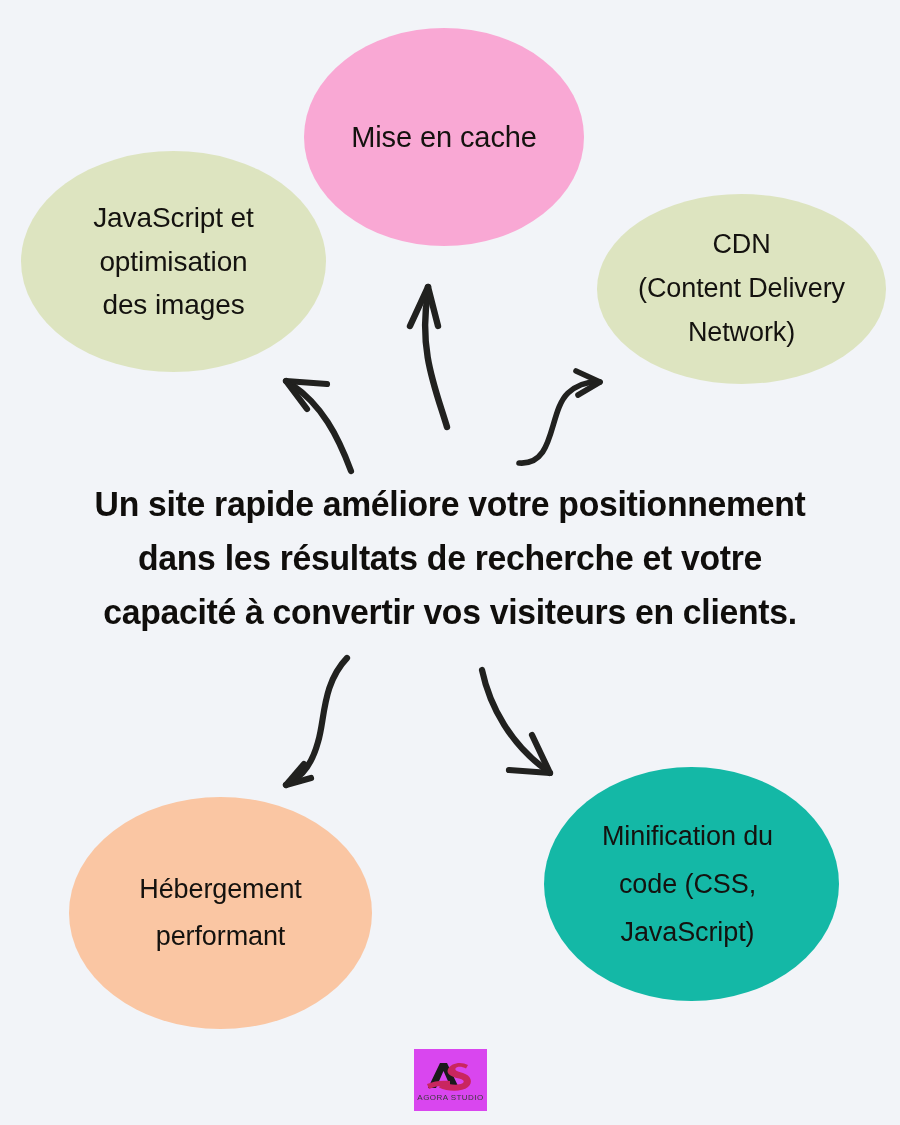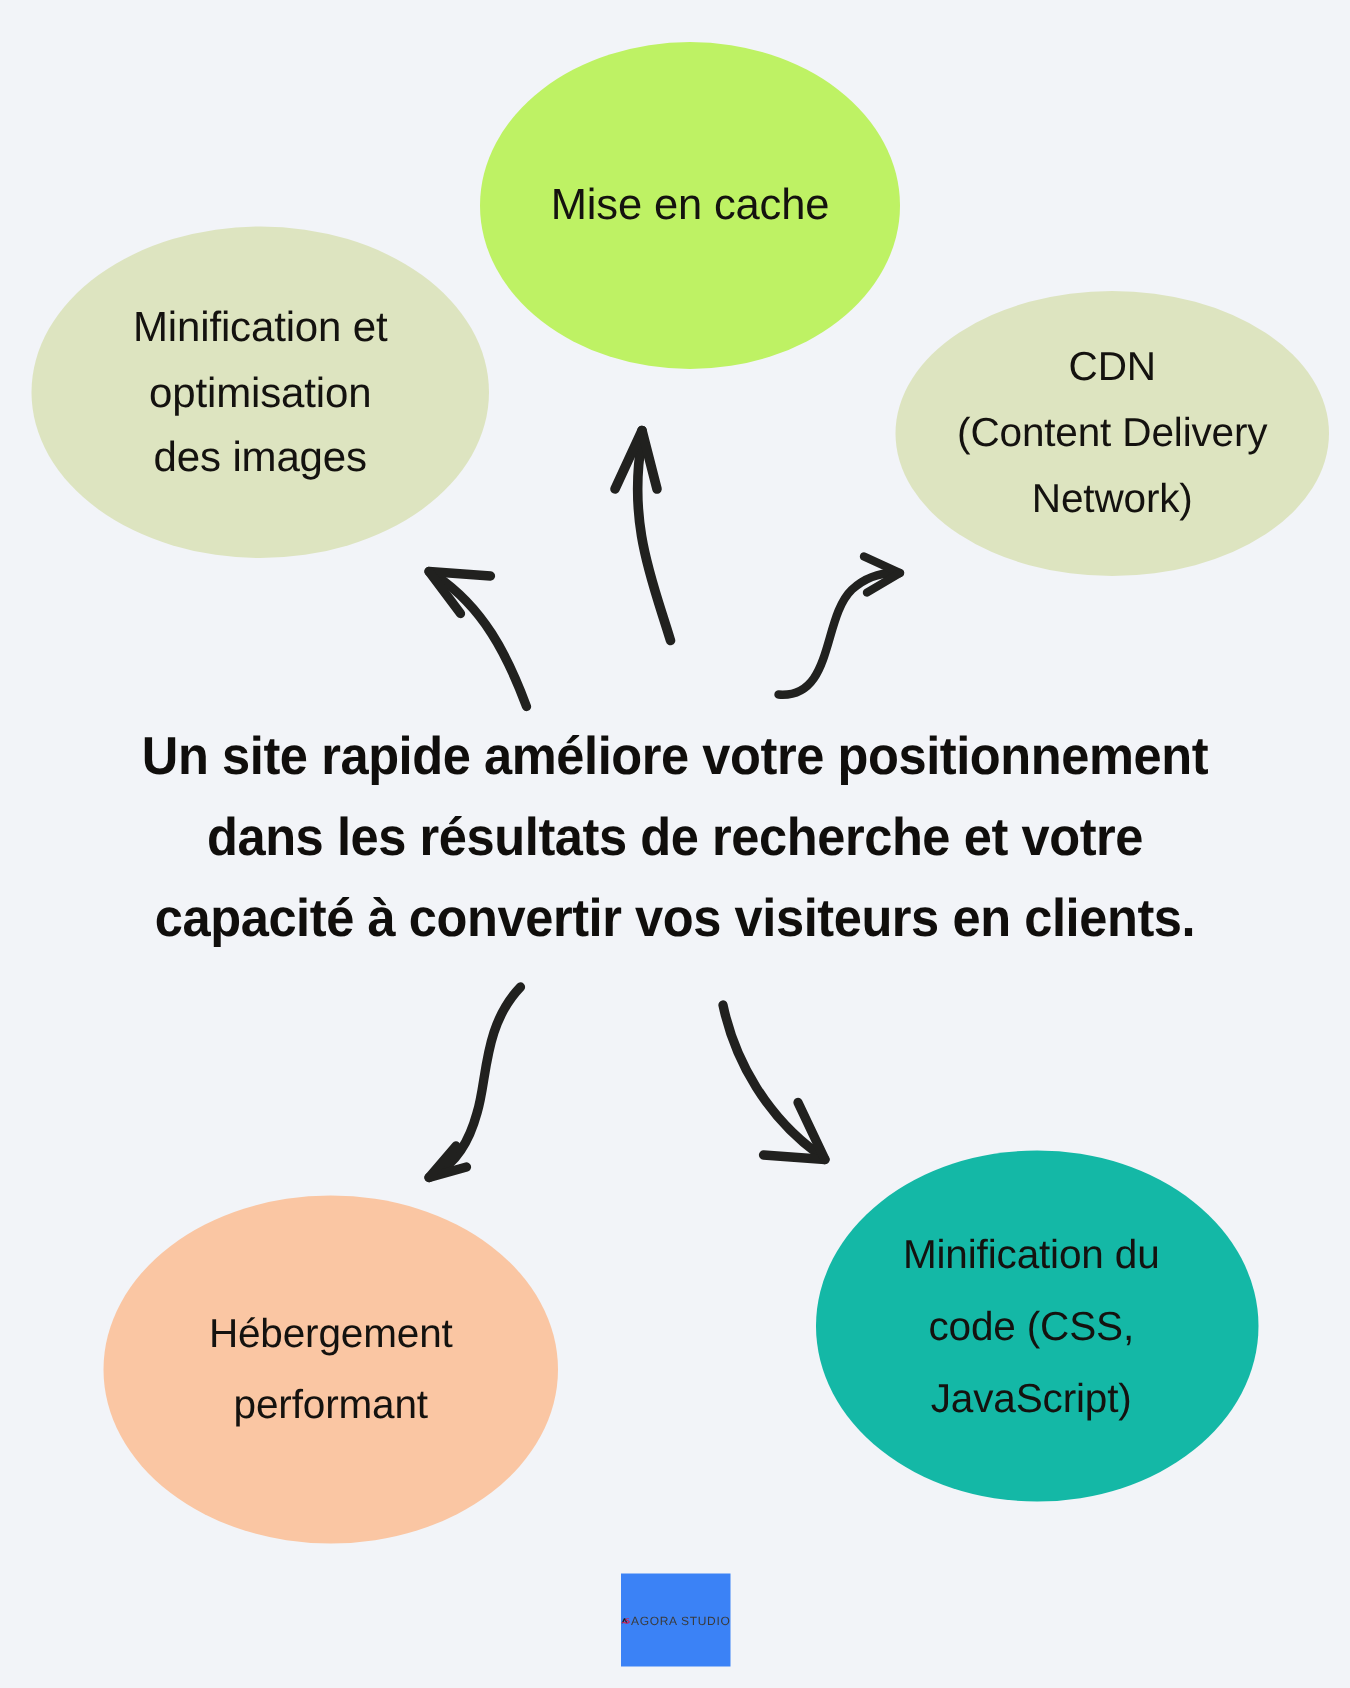--- a/index.html
+++ b/index.html
@@ -46,23 +46,23 @@
     width: 118%;
     color: #14120f;
     font-family: "Liberation Sans", sans-serif;
     font-weight: 400;
     letter-spacing: -0.1px;
     white-space: pre-line;
   }
 
   
   #node-cache {
-    left: 320px;  top: 28px;
+    left: 304px;  top: 28px;
     width: 280px; height: 218px;
-    background: #bef264;
+    background: #f9a8d4;
   }
   #node-cache .node-label { font-size: 29px; line-height: 1.34; width: 100%; }
 
   #node-compression {
     left: 21px;   top: 151px;
     width: 305px; height: 221px;
     background: #dde4c0;
   }
   #node-compression .node-label { font-size: 28px; line-height: 1.55; width: 100%; }
 
@@ -105,23 +105,23 @@
     white-space: pre-line;
   }
 
   
   #logo-card {
     position: absolute;
     left: 414px;
     top: 1049px;
     width: 73px;
     height: 62px;
-    background: #3b82f6;
+    background: #d946ef;
     display: flex;
-    flex-direction: row;
+    flex-direction: column;
     align-items: center;
     justify-content: center;
     overflow: hidden;
   }
   #logo-mark {
     width: 52px;
     height: 33px;
     display: block;
   }
   #logo-wordmark {
@@ -170,21 +170,21 @@
       <path d="M550 773 L 509 770" fill="none" stroke="#21211f" stroke-width="6.2" stroke-linecap="round"></path>
       <path d="M550 773 L 532 735" fill="none" stroke="#21211f" stroke-width="6.2" stroke-linecap="round"></path>
     </g>
   </svg>
 
   <div class="node" id="node-cache">
     <span class="node-label">Mise en cache</span>
   </div>
 
   <div class="node" id="node-compression">
-    <span class="node-label">Minification et
+    <span class="node-label">JavaScript et
 optimisation
 des images</span>
   </div>
 
   <div class="node" id="node-cdn">
     <span class="node-label">CDN
 (Content Delivery
 Network)</span>
   </div>
 

